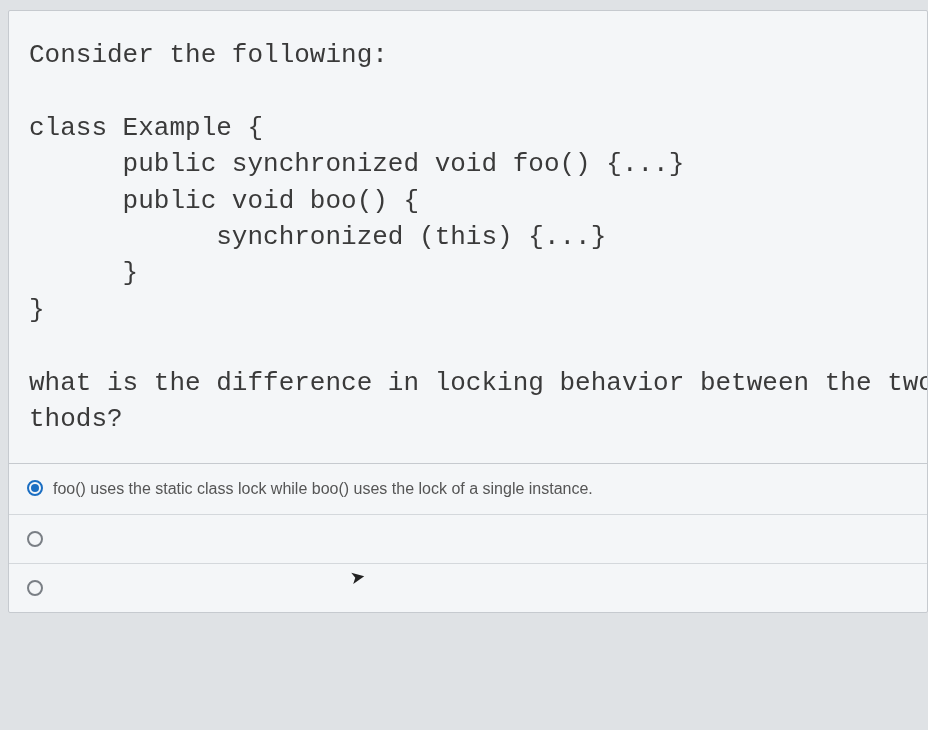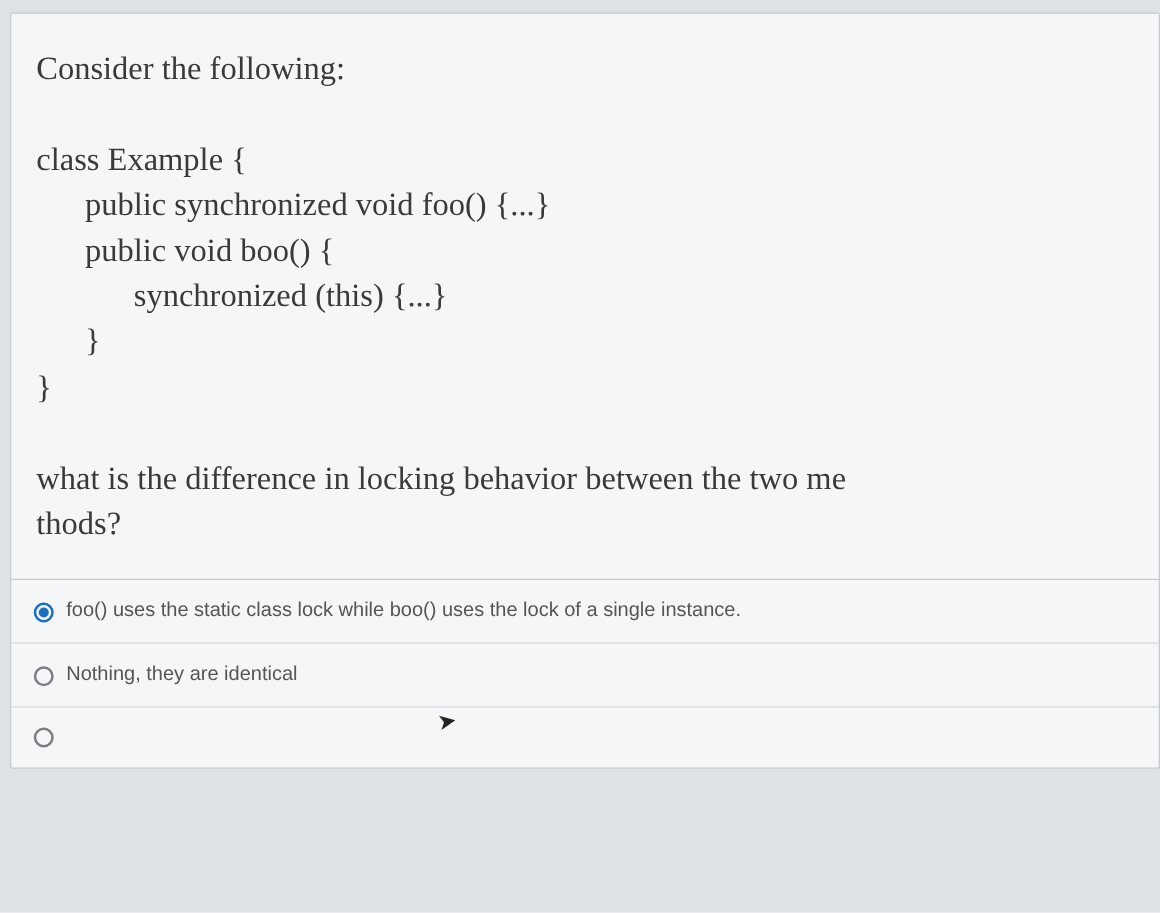--- a/index.html
+++ b/index.html
@@ -13,34 +13,34 @@
     height: 730px;
     overflow: hidden;
   }
   .card {
     background: #f4f6f8;
     border: 1px solid #c6cacf;
     border-radius: 2px;
   }
   .question-block {
     padding: 26px 20px 26px 20px;
-    font-family: Liberation Serif, serif;
+    font-family: Liberation Mono, monospace;
     font-size: 26px;
     line-height: 1.4;
     color: #3a3a3a;
     white-space: pre;
     overflow: hidden;
     border-bottom: 1px solid #c6cacf;
   }
   .options {
     padding: 0;
   }
   .option-row {
     display: flex;
-    align-items: flex-end;
+    align-items: flex-start;
     gap: 10px;
     padding: 16px 18px;
     border-top: 1px solid #d4d8dc;
     font-size: 16px;
     color: #555;
     cursor: pointer;
   }
   .option-row:first-child {
     border-top: none;
   }
@@ -95,21 +95,20 @@
 
   <div class="options">
 
     <label class="option-row">
       <span class="radio selected"></span>
       <span class="option-label">foo() uses the static class lock while boo() uses the lock of a single instance.</span>
     </label>
 
     <label class="option-row">
       <span class="radio"></span>
-      <span class="option-label">Nothing, they are identical</span>
     </label>
 
     <label class="option-row">
       <span class="radio"></span>
     </label>
 
 
   </div>
 </div>
 

